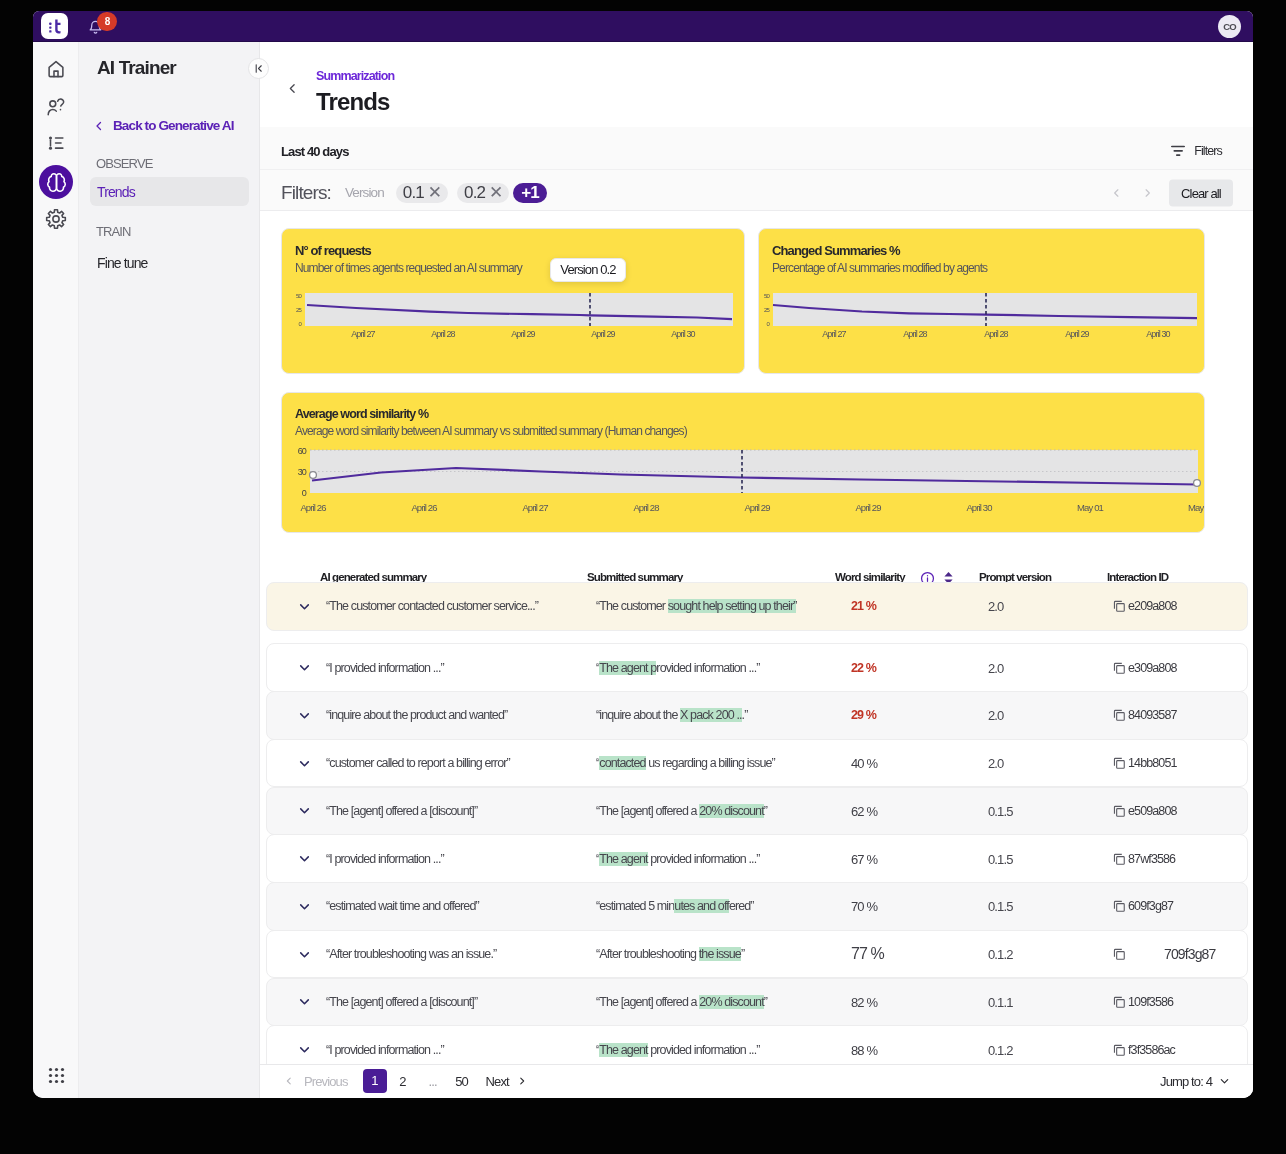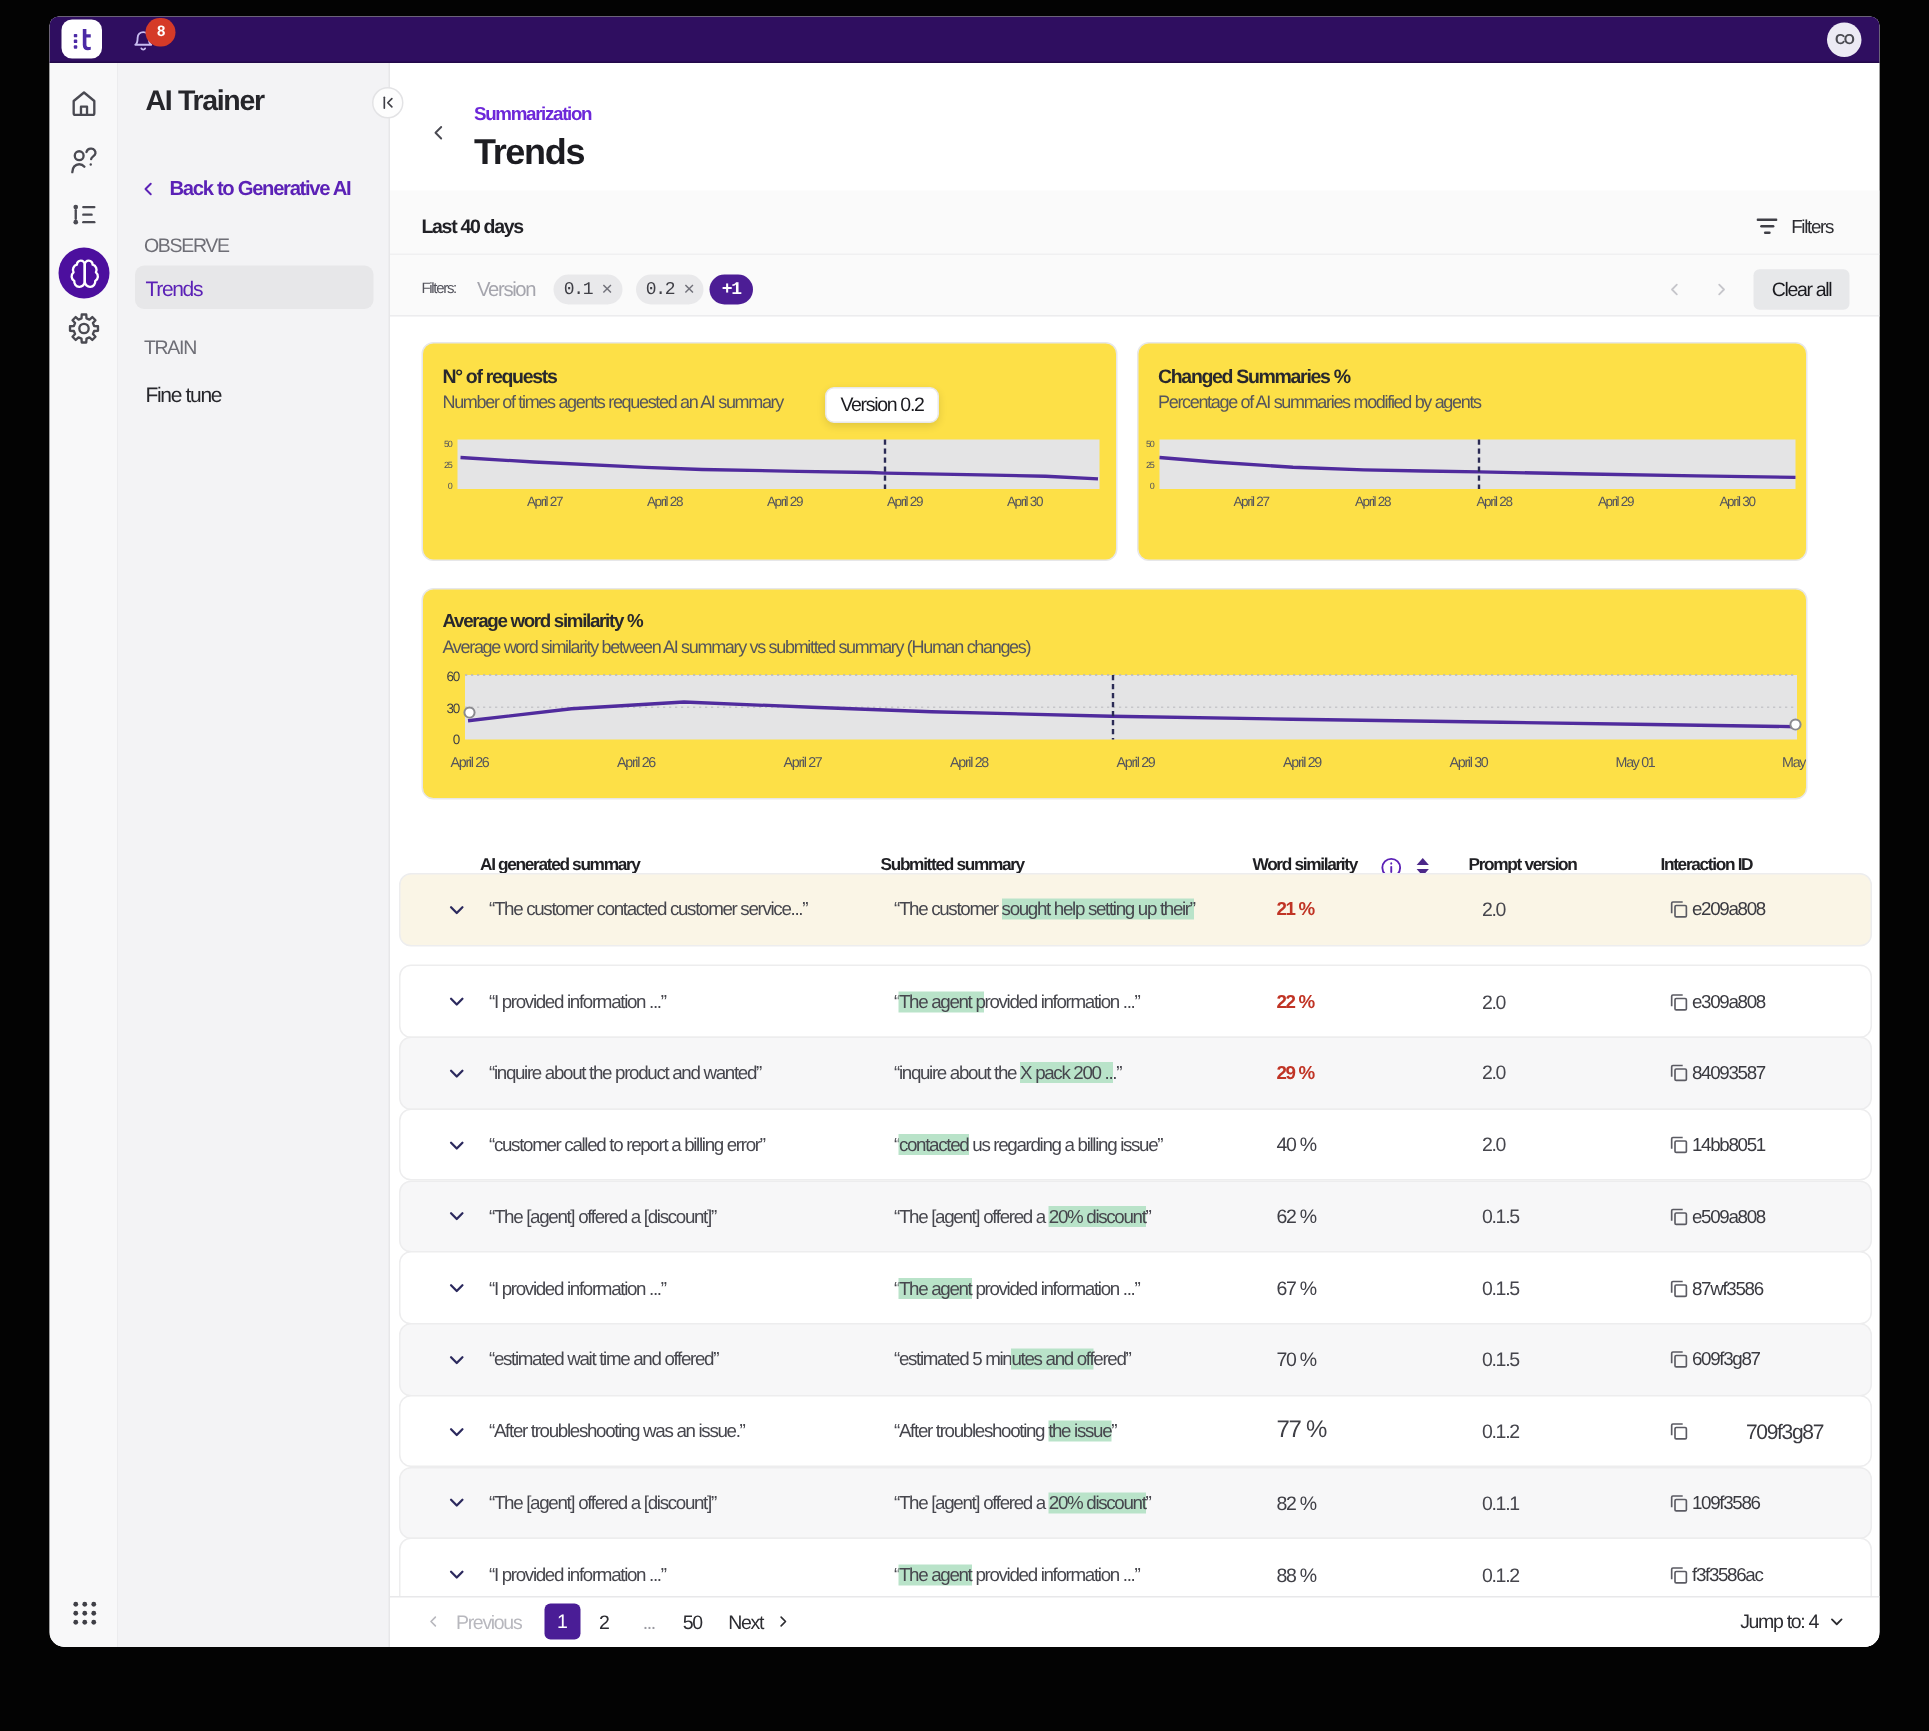--- a/index.html
+++ b/index.html
@@ -14,21 +14,21 @@
   .rail { position:absolute; left:0; top:31px; width:46px; height:1056px; background:#f8f8f9; border-right:1px solid #ececee; }
   .panel { position:absolute; left:46px; top:31px; width:181px; height:1056px; background:#f3f3f5; border-right:1px solid #e7e7e9; }
   .main { position:absolute; left:227px; top:31px; width:993px; height:1056px; background:#fff; }
   .railicon { position:absolute; left:12px; }
   .bar1 { position:absolute; left:0; top:85px; width:100%; height:43px; background:#fafafa; border-bottom:1px solid #f0f0f1; }
   .bar2 { position:absolute; left:0; top:128px; width:100%; height:41px; background:#fafafa; border-bottom:1px solid #ececee; }
   .card { position:absolute; border:1px solid #e7e7e9; border-radius:8px; background:#fde047; }
   .ctitle { position:absolute; left:13px; top:14px; font-size:13px; font-weight:bold; color:#28282d; }
   .csub { position:absolute; left:13px; top:32px; font-size:12px; color:#55555c; }
   .chip { display:inline-block; height:20px; line-height:20px; border-radius:10px; background:#e9e9eb;
-    color:#3f3f46; font-size:12px; padding:0 7px;font-family:Liberation Mono, monospace; }
+    color:#3f3f46; font-size:17px; padding:0 7px; }
   .hl { background:#b9e3c9; }
   .row { position:absolute; left:6px; width:982px; height:48.5px; border:1px solid #ededee; border-radius:8px; background:#fff; }
   .rowg { background:#f7f7f8; }
   .rowy { background:#faf5e6; }
   .rtxt { position:absolute; font-size:12.5px; color:#46464d; top:50%; transform:translateY(-50%); white-space:nowrap; }
   .hdr { position:absolute; font-size:11.5px; font-weight:bold; color:#202024; top:535px; transform:translateY(-50%); white-space:nowrap; }
 </style>
 </head>
 <body>
 <div class="app">
@@ -125,21 +125,21 @@
         <svg width="14" height="12" viewBox="0 0 14 12" fill="none" stroke="#3f3f46" stroke-width="1.7" stroke-linecap="round">
           <path d="M0.8 1.5 h12.4"></path>
             <path d="M3.3 5.8 h7.8"></path>
             <path d="M5.8 10.1 h2.8"></path>
         </svg>
         <span style="margin-left:9px;font-size:12.5px;color:#2c2c31;">Filters</span>
       </div>
     </div>
     <div class="bar2">
       <div style="position:absolute;left:21px;top:calc(50% + 2.5px);transform:translateY(-50%);display:flex;align-items:center;">
-        <span style="font-size:10px;color:#52525b;">Filters:</span>
+        <span style="font-size:19px;color:#52525b;">Filters:</span>
         <span style="margin-left:14px;font-size:13.5px;color:#a5a5ad;">Version</span>
         <span class="chip" style="margin-left:12px;">0.1 <span style="color:#71717a;">✕</span></span>
         <span class="chip" style="margin-left:9px;">0.2 <span style="color:#71717a;">✕</span></span>
         <span class="chip" style="margin-left:4px;background:#4c1d95;color:#fff;font-weight:bold;padding:0 8px;">+1</span>
       </div>
       <div style="position:absolute;right:20px;top:calc(50% + 2.5px);transform:translateY(-50%);display:flex;align-items:center;">
         <svg width="11" height="11" viewBox="0 0 24 24" fill="none" stroke="#c6c6cb" stroke-width="2.6" stroke-linecap="round" stroke-linejoin="round">
             <path d="M15 5 l-7 7 7 7"></path>
           </svg>
         <svg style="margin-left:20px;" width="11" height="11" viewBox="0 0 24 24" fill="none" stroke="#c6c6cb" stroke-width="2.6" stroke-linecap="round" stroke-linejoin="round">

